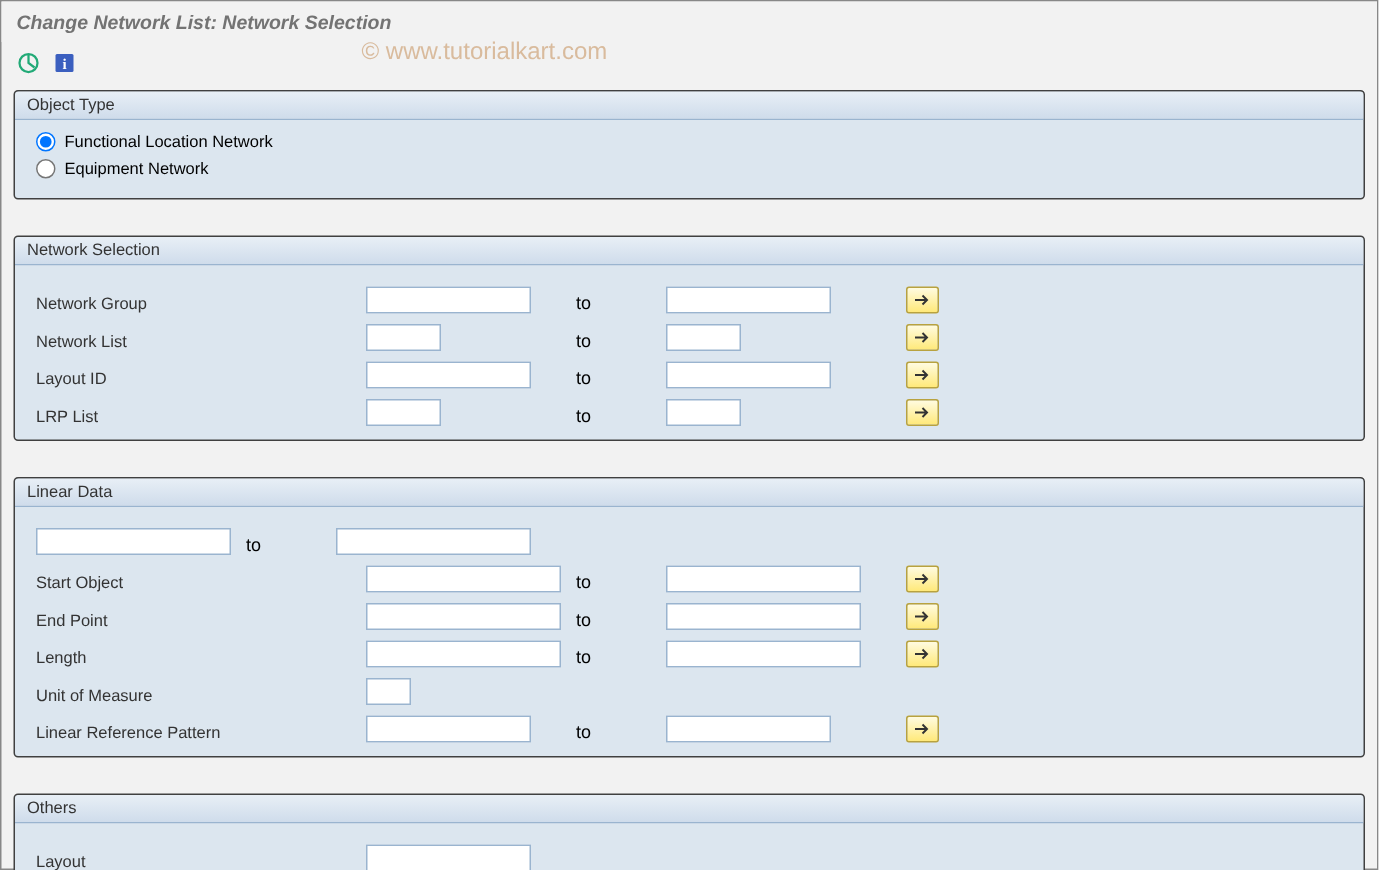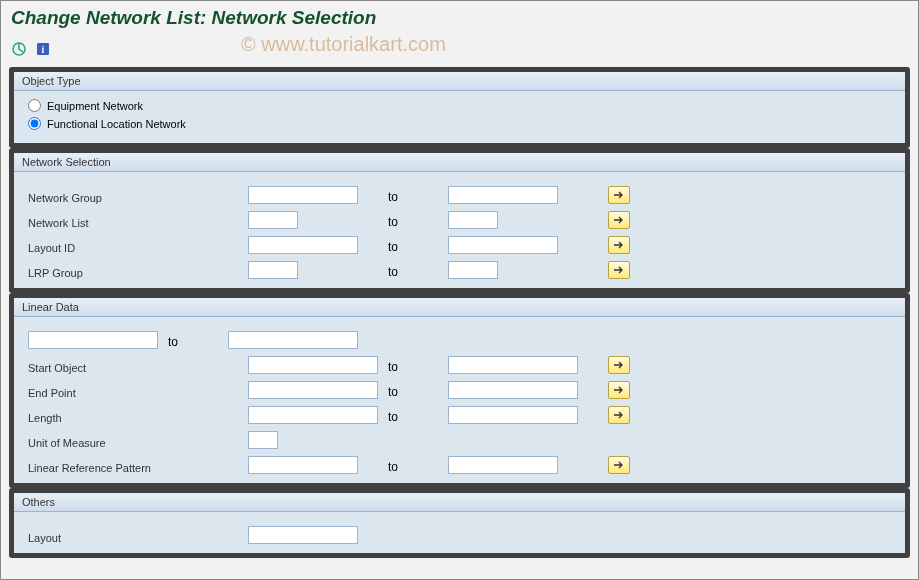--- a/index.html
+++ b/index.html
@@ -15,22 +15,22 @@
       border: 1px solid #888;
       background: #f2f2f2;
       width: 919px;
       height: 580px;
     }
     .title-bar {
       background: #f2f2f2;
       padding: 6px 10px;
       font-weight: bold;
       font-style: italic;
-      font-size: 19px;
-      color: #14532d;
+      font-size: 13px;
+      color: #737373;
     }
     .toolbar {
       padding: 4px 8px 8px 8px;
       display: flex;
       gap: 4px;
       align-items: center;
       position: relative;
     }
     .icon-btn {
       width: 20px;
@@ -39,30 +39,30 @@
       align-items: center;
       justify-content: center;
       border-radius: 2px;
       cursor: pointer;
     }
     .watermark {
       position: absolute;
       left: 240px;
       top: -2px;
       color: rgba(200,150,100,0.6);
-      font-size: 20px;
+      font-size: 16px;
       pointer-events: none;
     }
     .content {
       padding: 0 8px 8px 8px;
     }
     .group {
-      border: 5px solid #404040;
+      border: 1px solid #404040;
       border-radius: 3px;
-      margin-bottom: 0;
+      margin-bottom: 24px;
       background: #dce6ef;
     }
     .group-header {
       background: linear-gradient(#e8eff6, #cfdceb);
       border-bottom: 1px solid #9ab4cf;
       padding: 3px 8px;
       font-size: 11px;
       color: #333;
       border-radius: 3px 3px 0 0;
     }
@@ -134,27 +134,27 @@
     </div>
     <div class="watermark">© www.tutorialkart.com</div>
   </div>
 
   <div class="content">
 
     <div class="group">
       <div class="group-header">Object Type</div>
       <div class="group-body">
         <div class="radio-row">
+          <input type="radio" name="objtype" checked="" style="">
+          <span>Functional Location Network</span>
+        </div>
+        <div class="radio-row">
           <input type="radio" name="objtype" style="">
           <span>Equipment Network</span>
         </div>
-        <div class="radio-row">
-          <input type="radio" name="objtype" checked="" style="">
-          <span>Functional Location Network</span>
-        </div>
       </div>
     </div>
 
     <div class="group">
       <div class="group-header">Network Selection</div>
       <div class="group-body">
         <div class="form-row">
           <span class="form-label">Network Group</span>
           <div class="col-from"><input type="text" class="input-med" style=""></div>
           <div class="col-to-lbl"><span>to</span></div>
@@ -181,21 +181,21 @@
           <div class="col-from"><input type="text" class="input-med" style=""></div>
           <div class="col-to-lbl"><span>to</span></div>
           <div class="col-to"><input type="text" class="input-med" style=""></div>
           <div class="arrow-btn">
               <svg width="12" height="10">
                 <path d="M1 5 L8 5 M6 2 L9 5 L6 8" stroke="#333" stroke-width="1.3" fill="none"></path>
               </svg>
             </div>
         </div>
         <div class="form-row">
-          <span class="form-label">LRP Group</span>
+          <span class="form-label">LRP List</span>
           <div class="col-from"><input type="text" class="input-short" style=""></div>
           <div class="col-to-lbl"><span>to</span></div>
           <div class="col-to"><input type="text" class="input-short" style=""></div>
           <div class="arrow-btn">
               <svg width="12" height="10">
                 <path d="M1 5 L8 5 M6 2 L9 5 L6 8" stroke="#333" stroke-width="1.3" fill="none"></path>
               </svg>
             </div>
         </div>
       </div>

